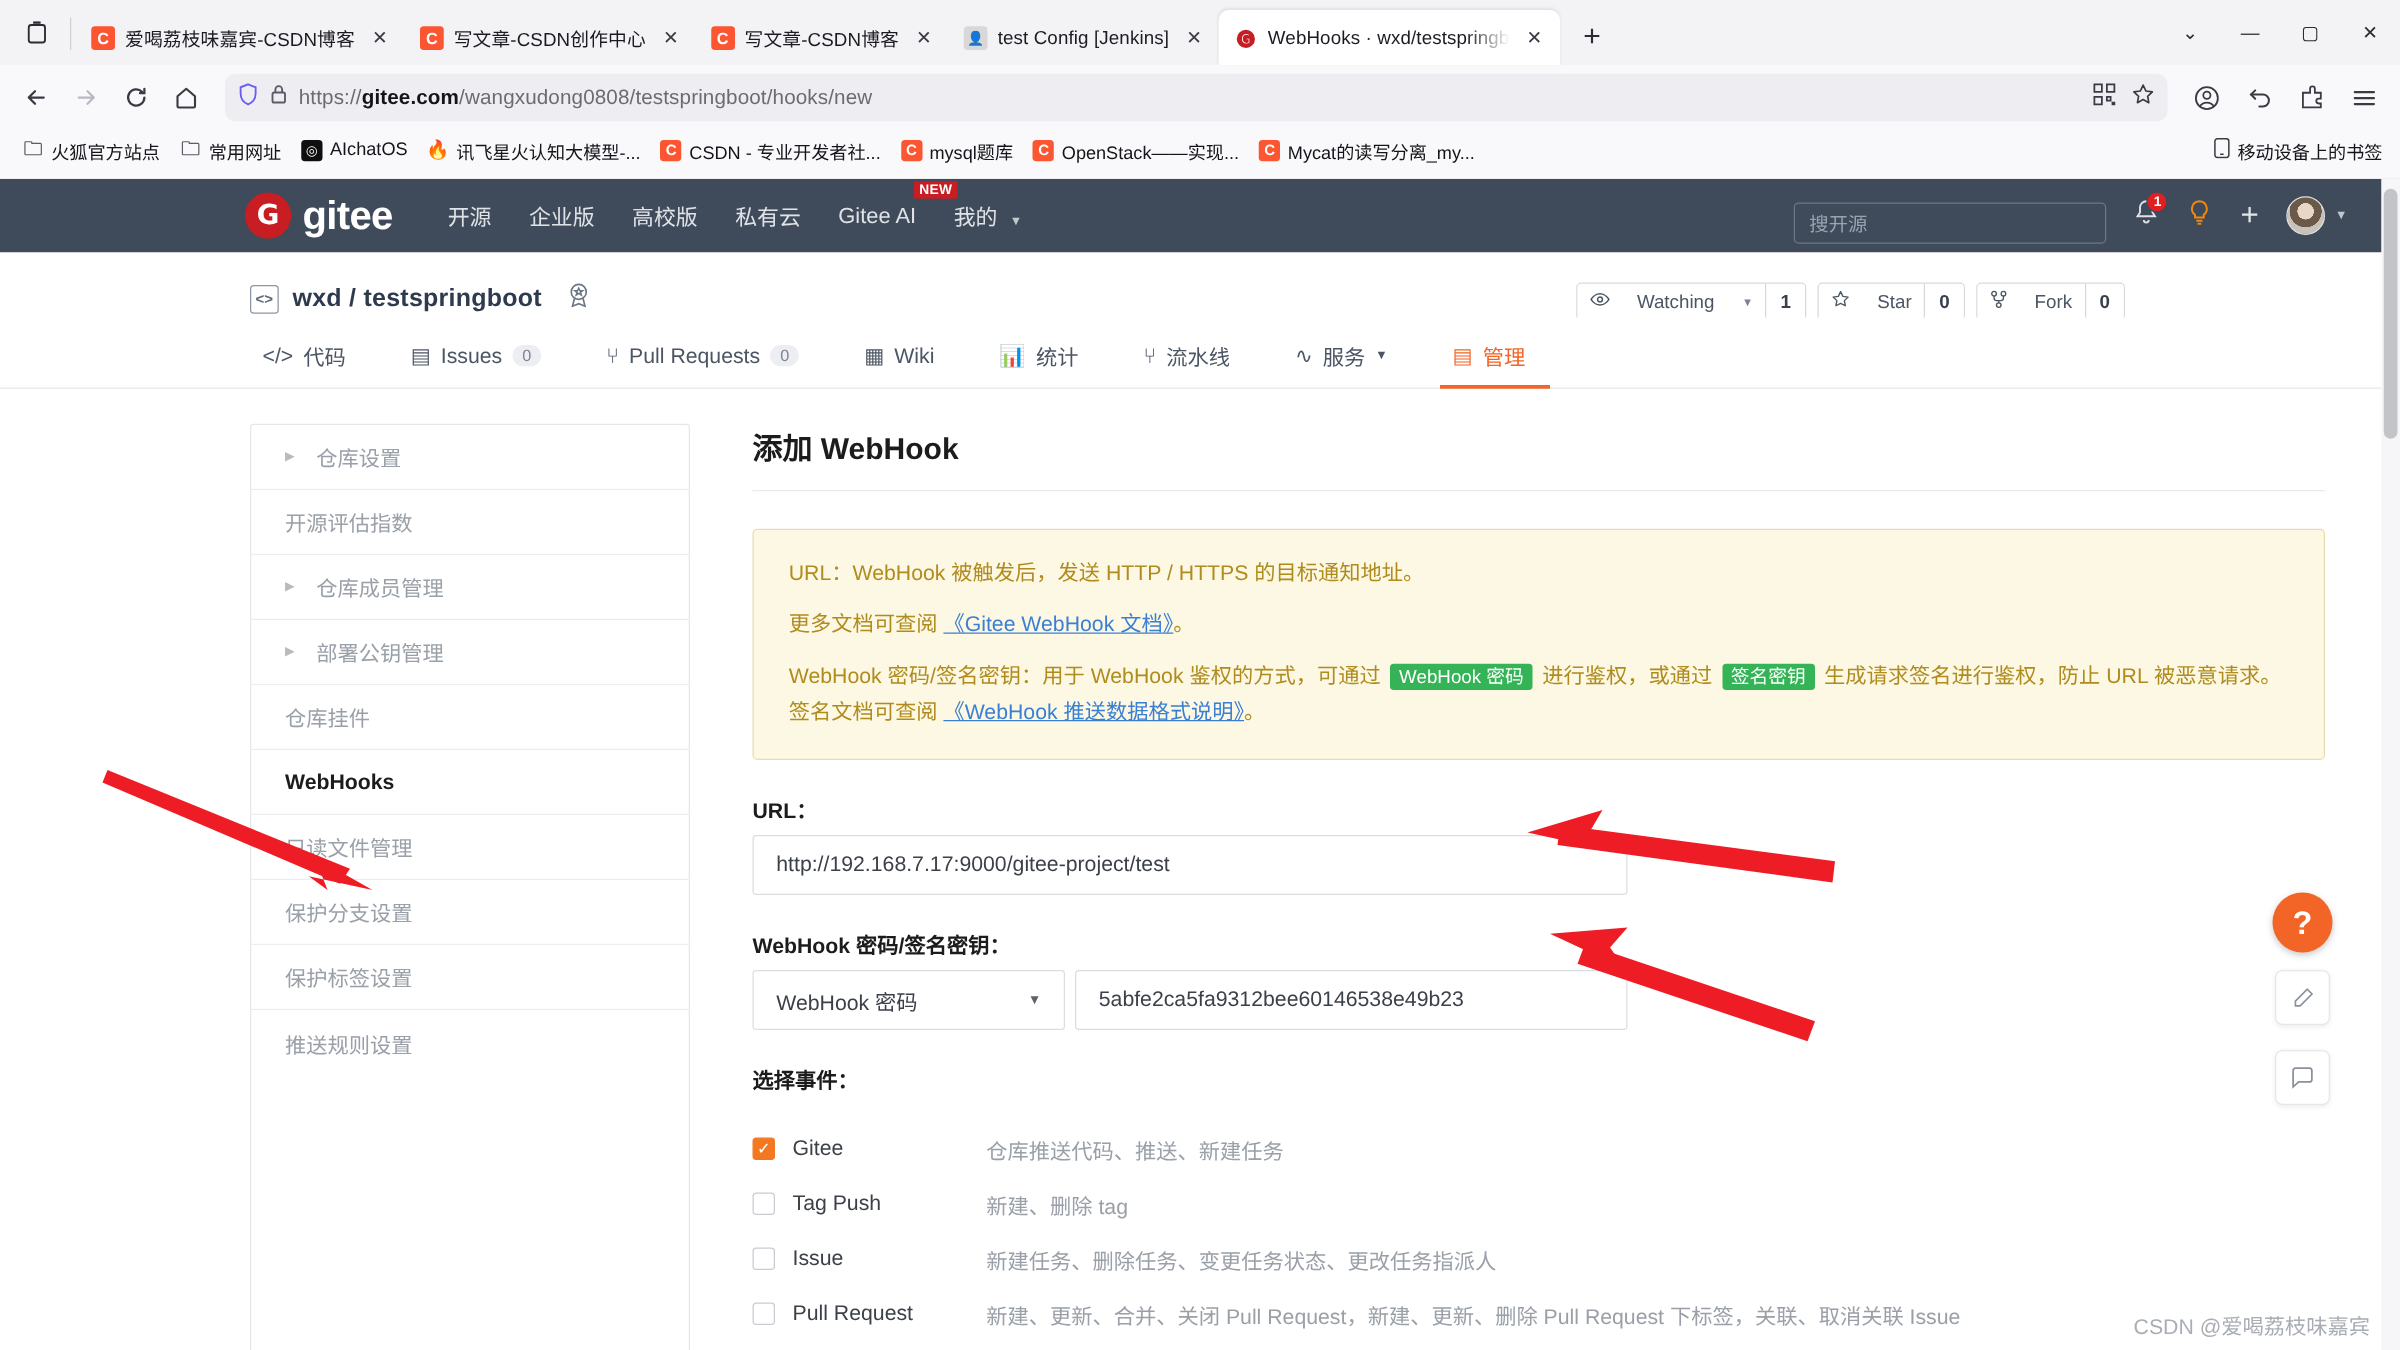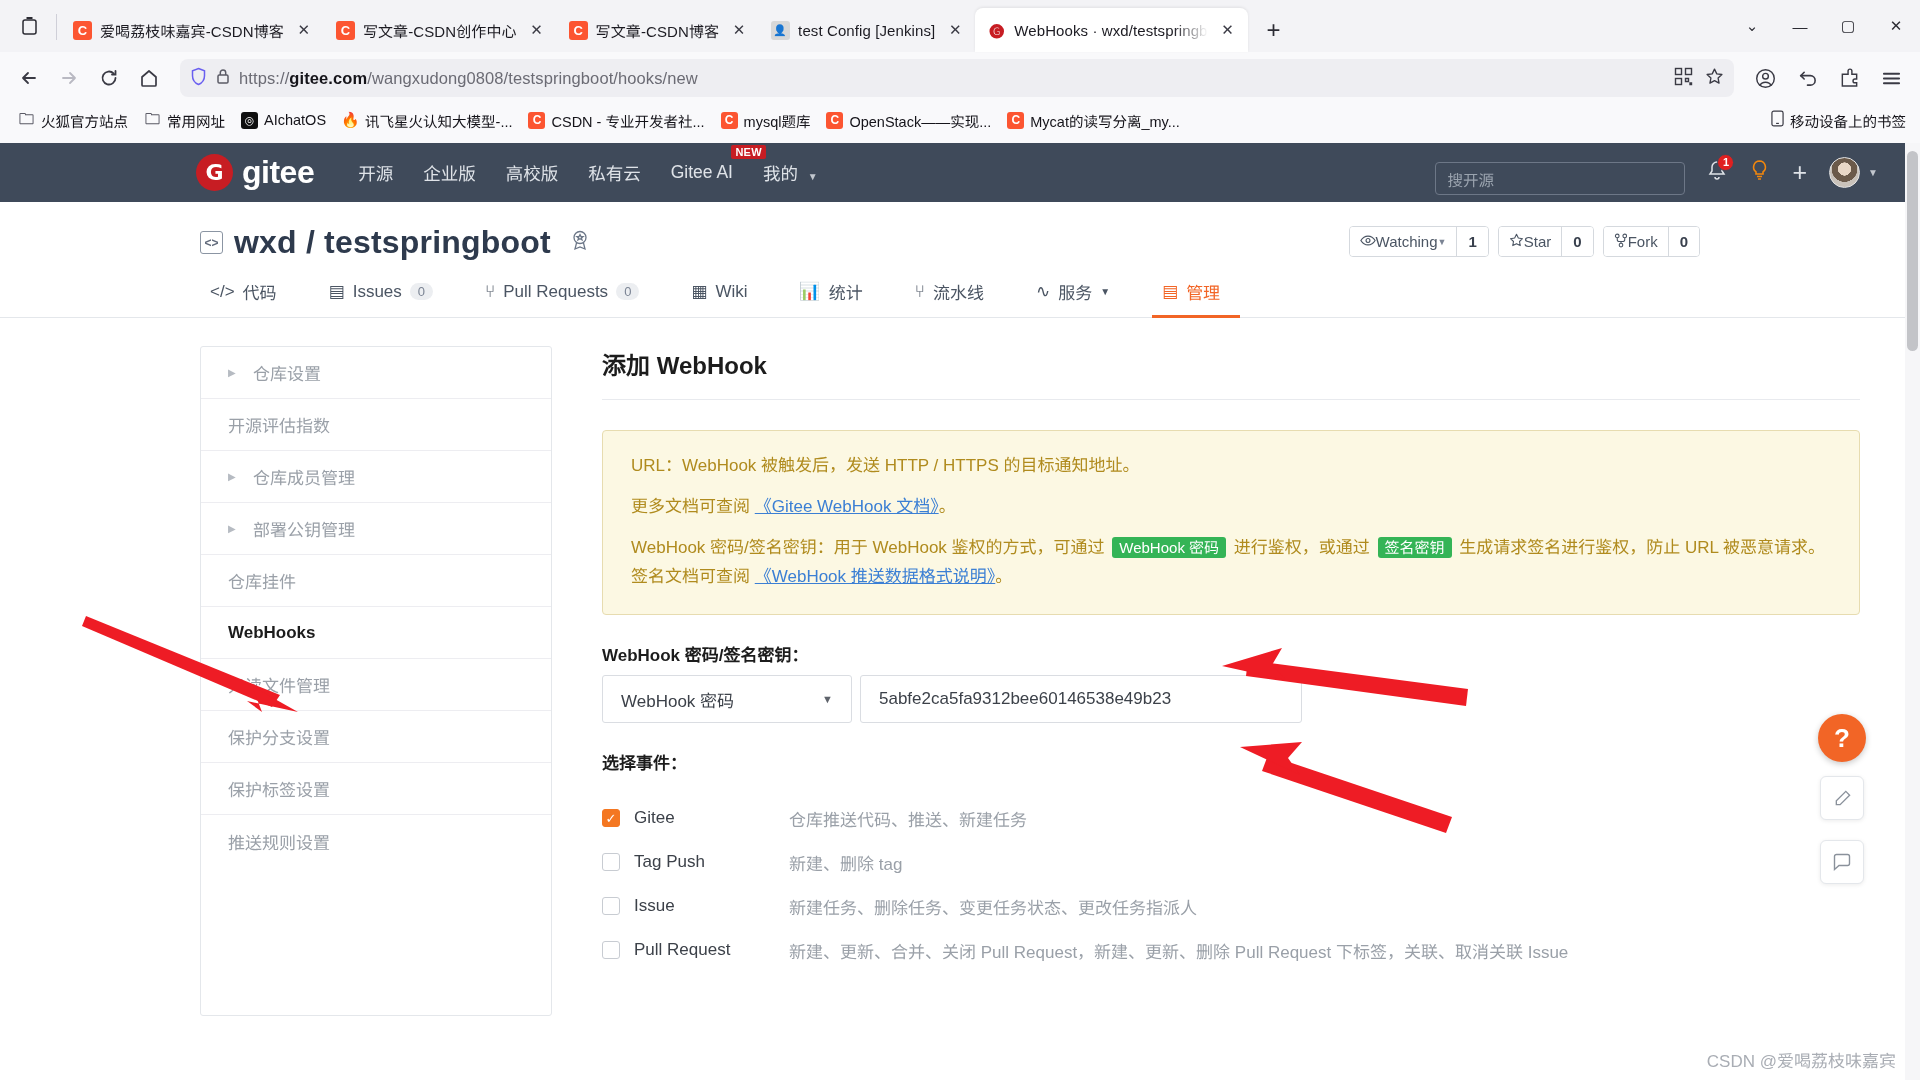--- a/index.html
+++ b/index.html
@@ -116,25 +116,25 @@
             background:radial-gradient(circle at 50% 38%, #e8d7c6 0 28%, #6b5a4a 29% 55%, #c9c2ba 56% 100%);
             border:1.5px solid #e3e3e3; }
   .avcaret { color:#c2c7ce; font-size:10px; margin-left:-14px; }
 
   .repobar { background:#fff; padding:22px 42px 0 200px; position:relative; }
   .repotitle { display:flex; align-items:center; gap:11px; }
   .repoicon {
     width:23px; height:23px; border:1.6px solid #8b95a3; border-radius:3px; color:#60697a;
     display:flex; align-items:center; justify-content:center; font-size:12px; font-weight:bold;
   }
-  .repotitle h1 { font-size:32px; color:#2e3a4d; font-weight:bold; letter-spacing:.2px; }
+  .repotitle h1 { font-size:20px; color:#2e3a4d; font-weight:bold; letter-spacing:.2px; }
   .medal { font-size:22px; color:#6b7687; margin-left:6px; }
   .repoactions { position:absolute; right:220px; top:24px; display:flex; gap:9px; }
   .grp { display:flex; border:1px solid #d5d9de; border-radius:4px; overflow:hidden; height:31px; }
-  .grp .lbl { display:flex; align-items:center; gap:0; padding:0 10px; font-size:15px;
+  .grp .lbl { display:flex; align-items:center; gap:22px; padding:0 10px; font-size:15px;
               color:#4b5563; background:#fff; }
   .grp .num { display:flex; align-items:center; padding:0 11px; font-size:15px; color:#39404d;
               background:#fff; border-left:1px solid #d5d9de; font-weight:bold; }
 
   .tabsnav { display:flex; gap:0px; padding:18px 0 0 210px; border-bottom:1px solid #e4e7eb;
              position:relative; background:#fff; }
   .tabitem { display:flex; align-items:center; gap:8px; padding:0 26px 13px 26px; font-size:17px;
              color:#4b5563; position:relative; white-space:nowrap; }
   .tabitem.first { padding-left:0; }
   .tabitem.active { color:#f26526; }
@@ -569,20 +569,26 @@
           <p>
             <span>WebHook 密码/签名密钥：用于 WebHook 鉴权的方式，可通过</span>
             <span class="tagpill">WebHook 密码</span>
             <span>进行鉴权，或通过</span>
             <span class="tagpill">签名密钥</span>
             <span>生成请求签名进行鉴权，防止 URL 被恶意请求。签名文档可查阅</span>
             <a href="#" class="blink">《WebHook 推送数据格式说明》</a><span>。</span>
           </p>
         </div>
 
+        <div class="field">
+          <div class="flabel">URL：</div>
+          <div class="finput">
+            <span>http://192.168.7.17:9000/gitee-project/test</span>
+          </div>
+        </div>
 
         <div class="field">
           <div class="flabel">WebHook 密码/签名密钥：</div>
           <div class="rowflex">
             <div class="fselect">
               <span>WebHook 密码</span>
               <span class="ca">▼</span>
             </div>
             <div class="finput secret">
               <span>5abfe2ca5fa9312bee60146538e49b23</span>

